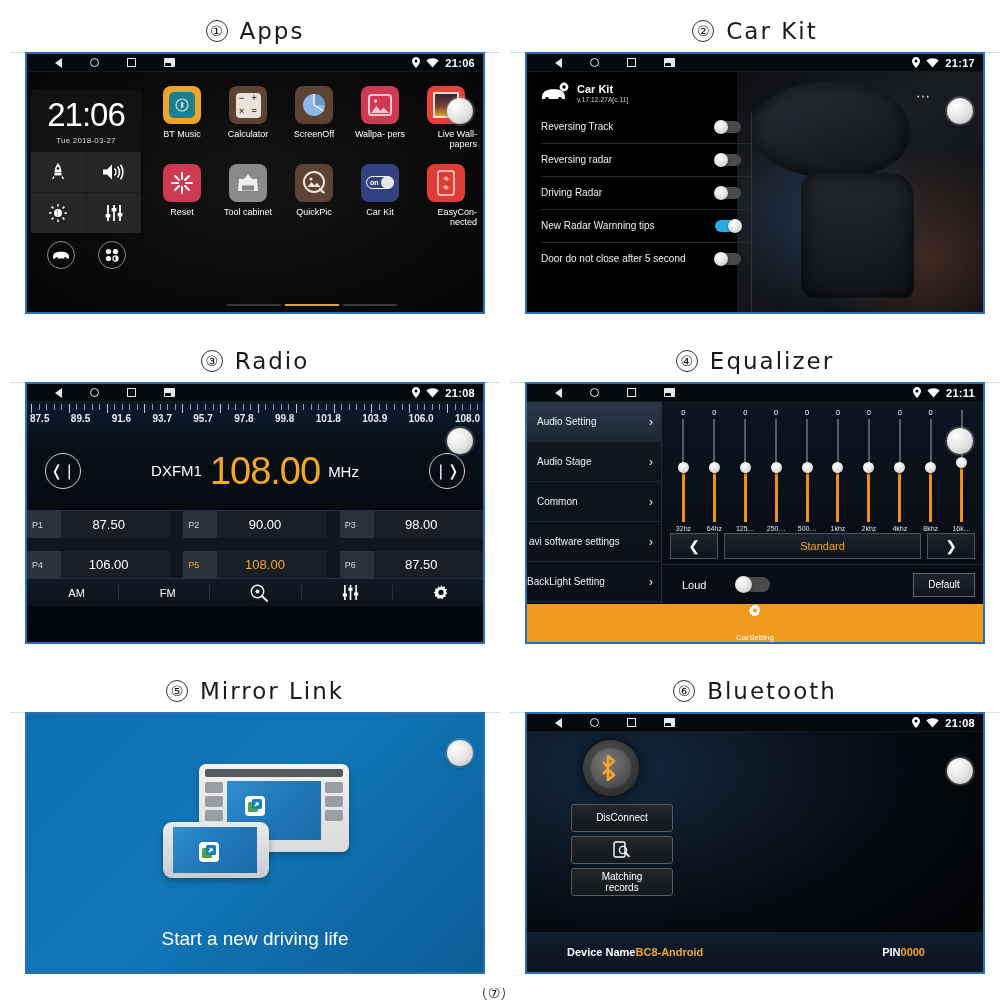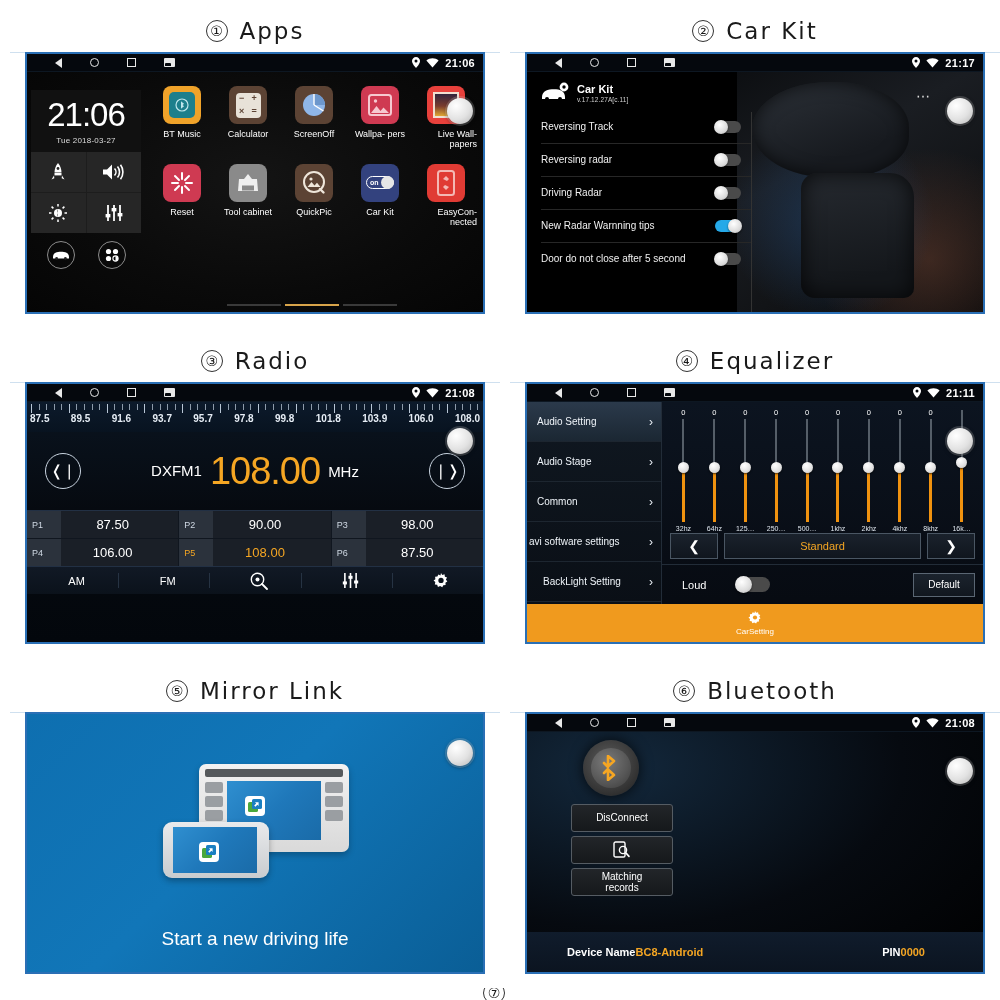--- a/index.html
+++ b/index.html
@@ -153,21 +153,21 @@
   .rd-num { color: #e6edf5; font-size: 10px; font-weight: bold; }
   .rd-main { height: 78px; display: flex; align-items: center; justify-content: center; position: relative; }
   .rd-side { width: 36px; height: 36px; border-radius: 50%; border: 1.4px solid #c9d4e0; display: flex; align-items: center; justify-content: center; color: #fff; font-size: 15px; position: absolute; }
   .rd-side.l { left: 18px; }
   .rd-side.r { right: 18px; }
   .rd-labels { display: flex; flex-direction: row; align-items: flex-start; margin-right: 8px; }
   .rd-dx { color: #fff; font-size: 15px; line-height: 1.5; }
   .rd-band { color: #fff; font-size: 15px; line-height: 1.5; }
   .rd-freq { color: #f5a623; font-size: 38px; font-weight: 400; letter-spacing: -1px; }
   .rd-unit { color: #fff; font-size: 15px; margin-left: 8px; align-self: center; }
-  .rd-presets { display: grid; grid-template-columns: repeat(3,1fr); grid-template-rows: 27px 27px; gap: 1px; background: #10161f; border-top: 1px solid #223044; }
+  .rd-presets { display: grid; grid-template-columns: repeat(3,1fr); grid-template-rows: 27px 27px; gap: 13px; background: #10161f; border-top: 1px solid #223044; }
   .preset { background: #1a1f27; display: flex; align-items: center; }
   .p-tag { width: 34px; background: #2b323c; color: #cfd8e3; font-size: 9px; height: 100%; display: flex; align-items: center; padding-left: 5px; }
   .p-tag.hl { color: #f5a623; }
   .p-val { flex: 1; text-align: center; color: #fff; font-size: 13px; padding-right: 14px; }
   .p-val.hl { color: #f5a623; }
   .rd-tabs { height: 28px; display: flex; align-items: center; background: linear-gradient(180deg,#111925 0%,#0b121b 100%); border-top: 1px solid #223044; }
   .rd-tab { flex: 1; display: flex; align-items: center; justify-content: center; color: #fff; font-size: 11px; position: relative; height: 100%; padding-left: 8px; }
   .rd-tab + .rd-tab:before { content:""; position:absolute; left:0; top:6px; bottom:6px; width:1px; background:#263343; }
 
   
@@ -187,21 +187,21 @@
   .band-lbl { color: #dfe6ee; font-size: 7px; margin-top: 3px; }
   .eq-preset-row { height: 32px; display: flex; align-items: center; gap: 6px; padding: 0 8px 4px 8px; }
   .eq-arrow { width: 48px; height: 26px; border: 1px solid #4a5663; background: linear-gradient(180deg,#1a222c 0%,#10161e 100%); color: #fff; display: flex; align-items: center; justify-content: center; font-size: 14px; }
   .eq-preset-name { flex: 1; height: 26px; border: 1px solid #4a5663; background: linear-gradient(180deg,#1a222c 0%,#10161e 100%); color: #f5a623; display: flex; align-items: center; justify-content: center; font-size: 11px; }
   .eq-loud-row { height: 40px; display: flex; align-items: center; padding: 0 8px; border-top: 1px solid #222c38; }
   .eq-loud-lbl { color: #fff; font-size: 11px; margin-left: 12px; }
   .tgl.big { width: 34px; height: 15px; border-radius: 9px; margin-left: 30px; }
   .tgl.big .kb { width: 17px; height: 17px; top: -1px; }
   .eq-default { margin-left: auto; width: 62px; height: 24px; border: 1px solid #5a6673; background: linear-gradient(180deg,#1b232d 0%,#11171f 100%); color: #fff; font-size: 10px; display: flex; align-items: center; justify-content: center; }
   .eq-tabs { height: 38px; display: flex; }
-  .eq-tab { flex: 1; display: flex; flex-direction: column; align-items: center; justify-content: center; gap: 2px; }
+  .eq-tab { flex: 1; display: flex; flex-direction: column; align-items: center; justify-content: space-between; gap: 2px; }
   .eq-tab.active { background: #f09a1e; }
   .eq-tab.inactive { background: #2a3546; }
   .eq-tab-lbl { font-size: 8px; }
   .eq-tab.active .eq-tab-lbl { color: #fff; }
   .eq-tab.inactive .eq-tab-lbl { color: #e8eef5; }
 
   
   .ml-body { position: absolute; inset: 0; background: linear-gradient(135deg,#0e6fb0 0%,#1176b8 45%,#0a5e96 100%); display: flex; flex-direction: column; align-items: center; justify-content: flex-end; }
   .ml-art { position: absolute; top: 40px; left: 50%; transform: translateX(-50%); width: 200px; height: 130px; }
   .ml-head { position: absolute; left: 44px; top: 10px; width: 150px; height: 88px; background: linear-gradient(180deg,#f2f2f2 0%,#d9d9d9 100%); border-radius: 7px; box-shadow: 0 3px 6px rgba(0,0,0,.25); }
@@ -770,21 +770,21 @@
               <span class="chev">›</span>
             </div>
             <div class="eq-sitem">
               <span>Common</span>
               <span class="chev">›</span>
             </div>
             <div class="eq-sitem" style="padding-left:2px">
               <span>avi software settings</span>
               <span class="chev">›</span>
             </div>
-            <div class="eq-sitem" style="padding-left:16px">
+            <div class="eq-sitem" style="padding-left:0">
               <span>BackLight Setting</span>
               <span class="chev">›</span>
             </div>
           </div>
 
           <div class="eq-right">
             <div class="eq-bands" id="eq-bands">
                 <div class="band">
                   <div class="band-val">0</div>
                   <div class="band-track">

